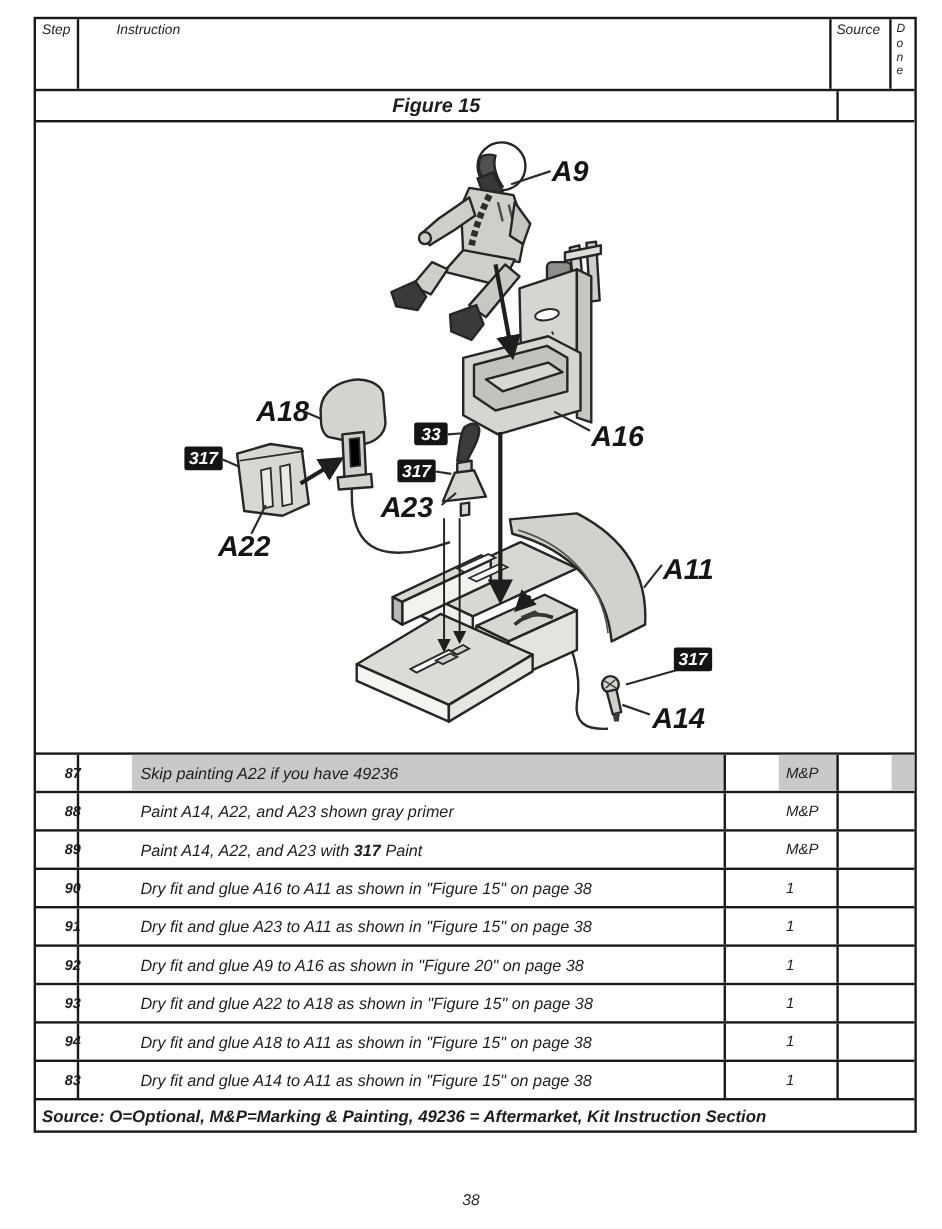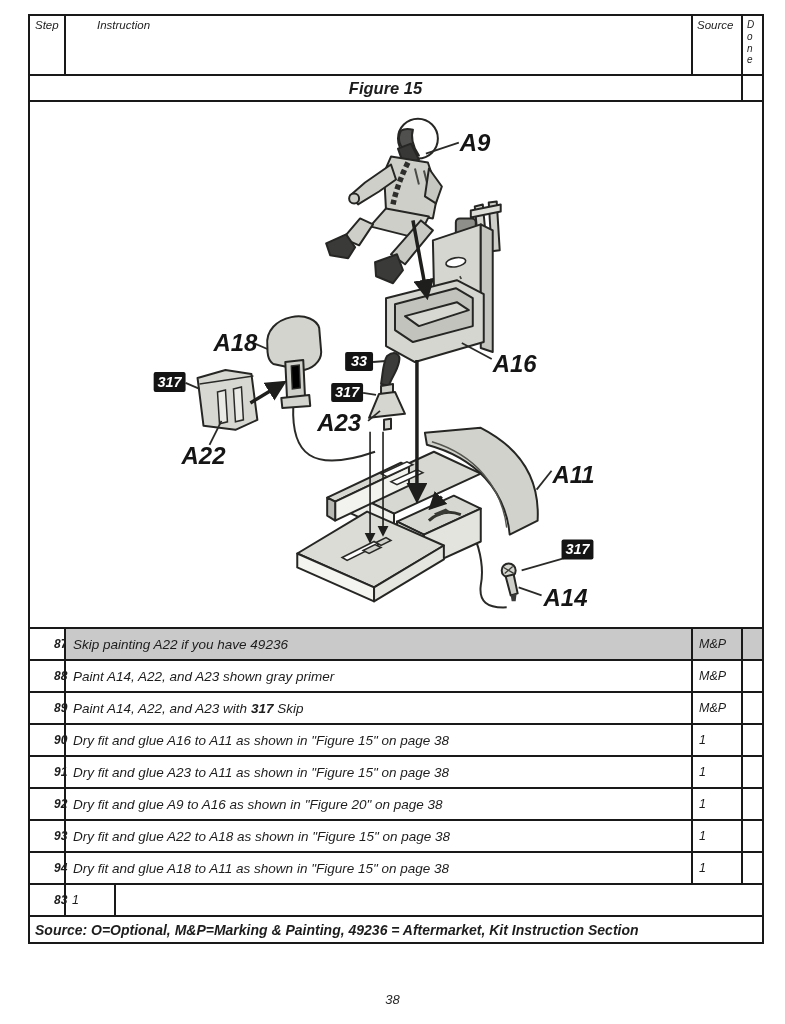--- a/index.html
+++ b/index.html
@@ -1,20 +1,20 @@
 <!DOCTYPE html>
 <html><head>
 <meta charset="utf-8">
 <style>
   html,body{margin:0;padding:0;background:#e8e8e8;}
   .sheet{position:relative;width:785px;height:1024px;background:#ffffff;
          font-family:"Liberation Sans",sans-serif;color:#1d1d1d;overflow:hidden;font-style:italic;}
   .doc-table{position:absolute;left:28px;top:14px;width:732px;border:2px solid #191919;}
   .row{display:flex;align-items:stretch;}
-  .row + .row{border-top:2px solid #191919;}
+  .row + .row{border-top:2px solid #191919;gap:44px;}
   .cell{box-sizing:border-box;}
   .c-step{width:36px;border-right:2px solid #191919;}
   .c-instr{flex:1;border-right:2px solid #191919;}
   .c-source{width:50px;border-right:2px solid #191919;}
   .c-done{width:19px;}
   
   .thead{height:58px;}
   .thead .cell{padding:3px 4px;font-size:11.5px;}
   .thead .c-step{padding-left:5px;}
   .thead .c-instr{padding-left:7px;margin-left:24px;}
@@ -210,21 +210,21 @@
       <div class="cell c-done"></div>
     </div>
     <div class="row body">
       <div class="cell c-step">88</div>
       <div class="cell c-instr"><span>Paint A14, A22, and A23 shown gray primer</span><b></b><span></span></div>
       <div class="cell c-source">M&amp;P</div>
       <div class="cell c-done"></div>
     </div>
     <div class="row body">
       <div class="cell c-step">89</div>
-      <div class="cell c-instr"><span>Paint A14, A22, and A23 with </span><b>317</b><span> Skip</span></div>
+      <div class="cell c-instr"><span>Paint A14, A22, and A23 with </span><b>317</b><span> Paint</span></div>
       <div class="cell c-source">M&amp;P</div>
       <div class="cell c-done"></div>
     </div>
     <div class="row body">
       <div class="cell c-step">90</div>
       <div class="cell c-instr"><span>Dry fit and glue A16 to A11 as shown in "Figure 15" on page 38</span><b></b><span></span></div>
       <div class="cell c-source">1</div>
       <div class="cell c-done"></div>
     </div>
     <div class="row body">
@@ -246,20 +246,21 @@
       <div class="cell c-done"></div>
     </div>
     <div class="row body">
       <div class="cell c-step">94</div>
       <div class="cell c-instr"><span>Dry fit and glue A18 to A11 as shown in "Figure 15" on page 38</span><b></b><span></span></div>
       <div class="cell c-source">1</div>
       <div class="cell c-done"></div>
     </div>
     <div class="row body">
       <div class="cell c-step">83</div>
+      <div class="cell c-instr"><span>Dry fit and glue A14 to A11 as shown in "Figure 15" on page 38</span><b></b><span></span></div>
       <div class="cell c-source">1</div>
       <div class="cell c-done"></div>
     </div>
 
     <div class="tfoot">Source: O=Optional, M&amp;P=Marking &amp; Painting, 49236 = Aftermarket, Kit Instruction Section</div>
   </div>
 
   <div class="pagenum">38</div>
 </div>
 

